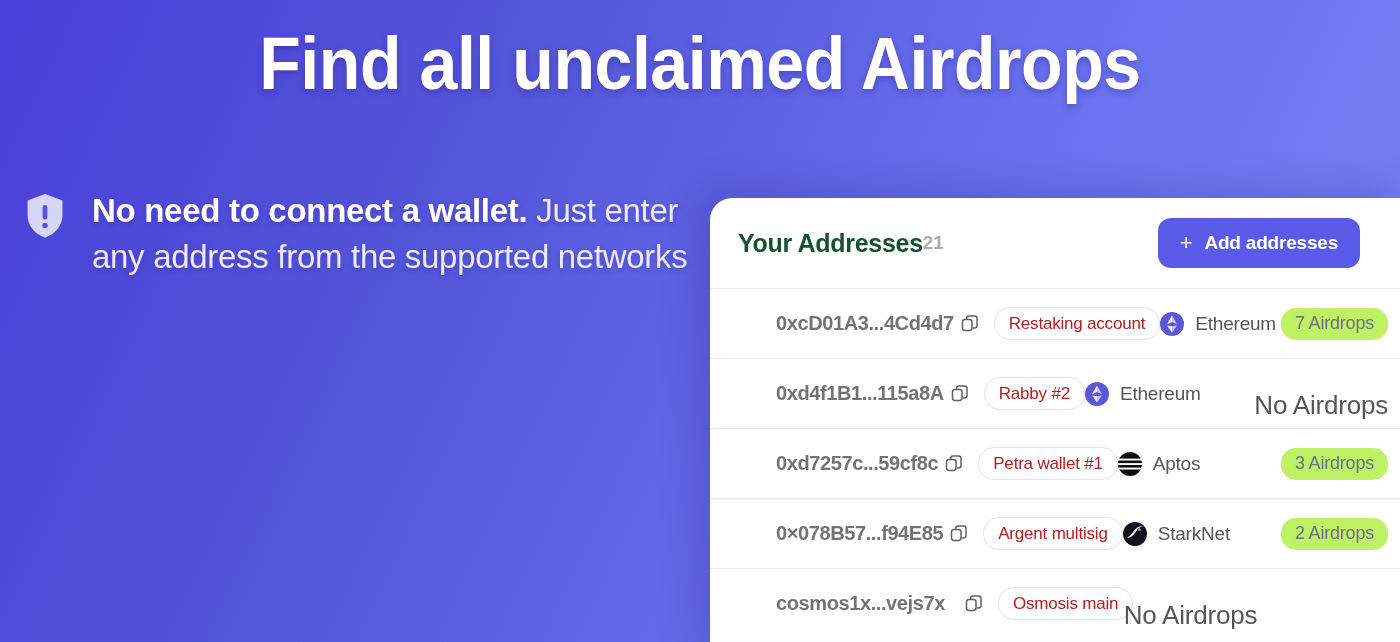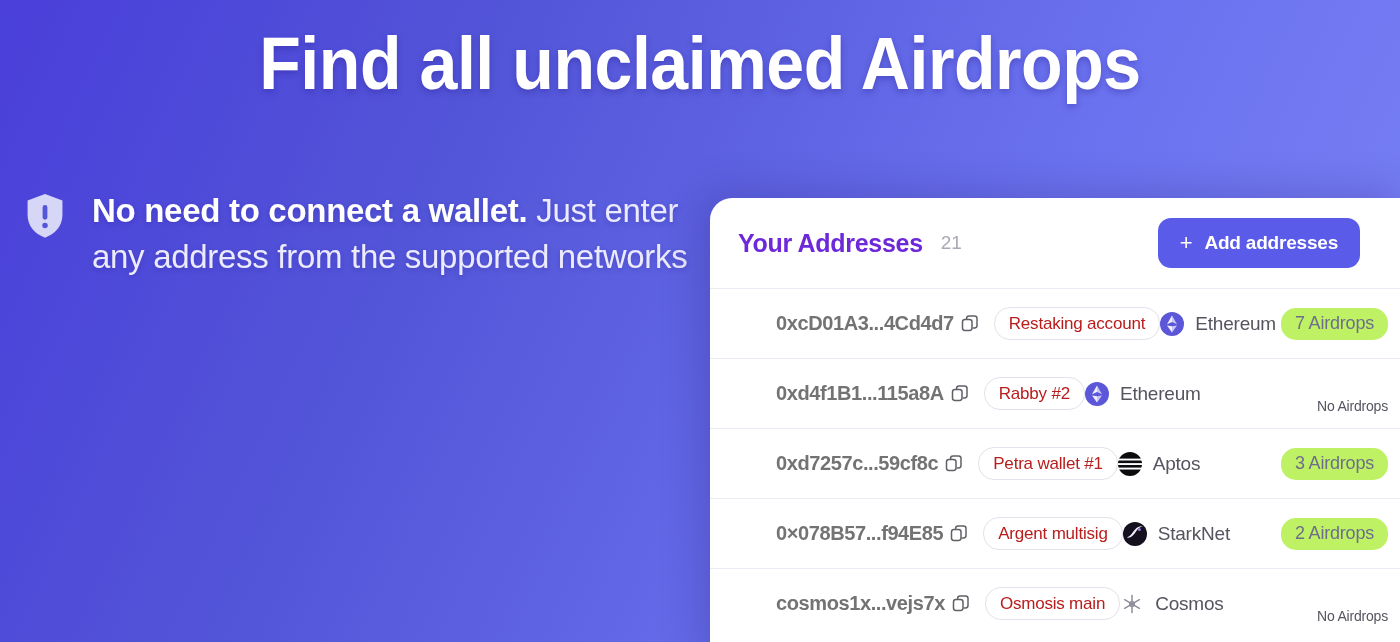--- a/index.html
+++ b/index.html
@@ -96,29 +96,29 @@
   .card-header {
     height: 90px;
     display: flex;
     align-items: center;
     padding: 0 28px 0 28px;
   }
 
   .card-title {
     font-size: 25px;
     font-weight: 700;
-    color: #6d28d9;
+    color: #14532d;
     letter-spacing: -0.3px;
   }
 
   .card-count {
     font-size: 19px;
     color: #a9a9b8;
-    font-weight: 400;
-    margin-left: 18px;
+    font-weight: 700;
+    margin-left: 0;
   }
 
   .add-btn {
     margin-left: auto;
     margin-right: 22px;
     background: #5b5bea;
     color: #ffffff;
     border: none;
     border-radius: 13px;
     height: 50px;
@@ -220,21 +220,21 @@
     padding: 0 14px;
     display: inline-flex;
     align-items: center;
     font-size: 18px;
     letter-spacing: -0.2px;
     white-space: nowrap;
   }
 
   .drops .none {
     color: #55555f;
-    font-size: 14px;
+    font-size: 26px;
     letter-spacing: -0.2px;
     white-space: nowrap;
     display: inline-flex;
     align-items: center;
     height: 32px;
     margin-top: 24px;
   }
 </style>
 </head>
 <body>
@@ -356,30 +356,19 @@
           <span class="badge">2 Airdrops</span>
         </div>
       </div>
       <div class="row">
         <span class="addr">cosmos1x...vejs7x</span>
         <span class="copy-icon"><svg width="20" height="20" viewBox="0 0 20 20">
             <rect x="2.5" y="5.5" width="9.5" height="11" rx="2.4" fill="none" stroke="#2b2b35" stroke-width="1.5"></rect>
             <path d="M6.6 5.1 V4.3 A2.4 2.4 0 0 1 9 1.9 H14.6 A2.4 2.4 0 0 1 17 4.3 V11.5 A2.4 2.4 0 0 1 14.6 13.9 H13.2" fill="none" stroke="#2b2b35" stroke-width="1.5" stroke-linecap="round"></path>
           </svg></span>
         <span class="tag">Osmosis main</span>
-        <div class="network">
-          <span class="network-icon"><svg width="24" height="24" viewBox="0 0 24 24">
-              <g stroke="#8e8e9b" stroke-width="1.5" stroke-linecap="round">
-                <line x1="12" y1="3.5" x2="12" y2="20.5"></line>
-                <line x1="4.6" y1="7.7" x2="19.4" y2="16.3"></line>
-                <line x1="4.6" y1="16.3" x2="19.4" y2="7.7"></line>
-              </g>
-              <circle cx="12" cy="12" r="2.4" fill="none" stroke="#8e8e9b" stroke-width="1.4"></circle>
-            </svg></span>
-          <span class="network-name">Cosmos</span>
-        </div>
         <div class="drops">
           <span class="none">No Airdrops</span>
         </div>
       </div>
     </div>
 
 </div>
 
 </body></html>

